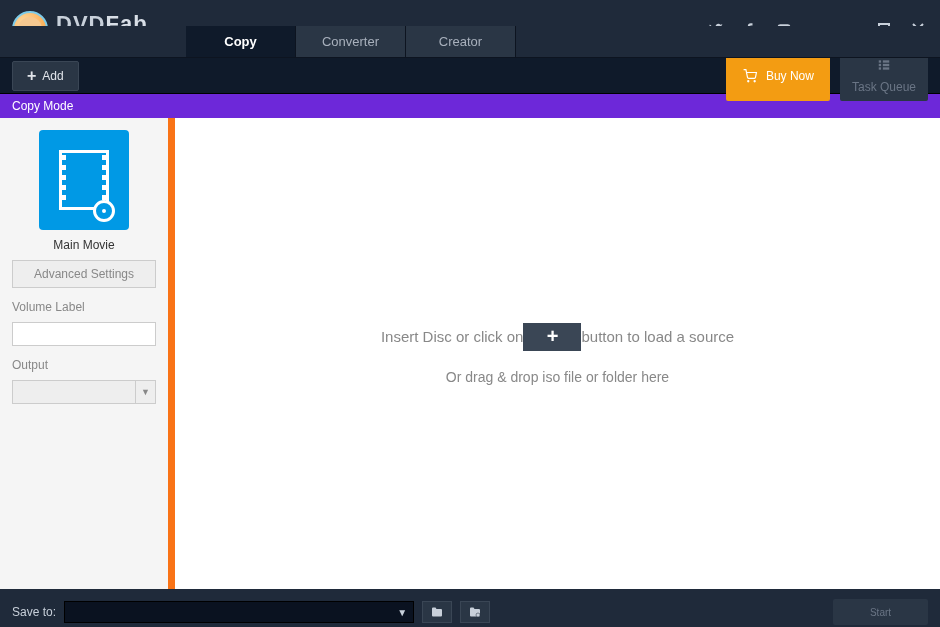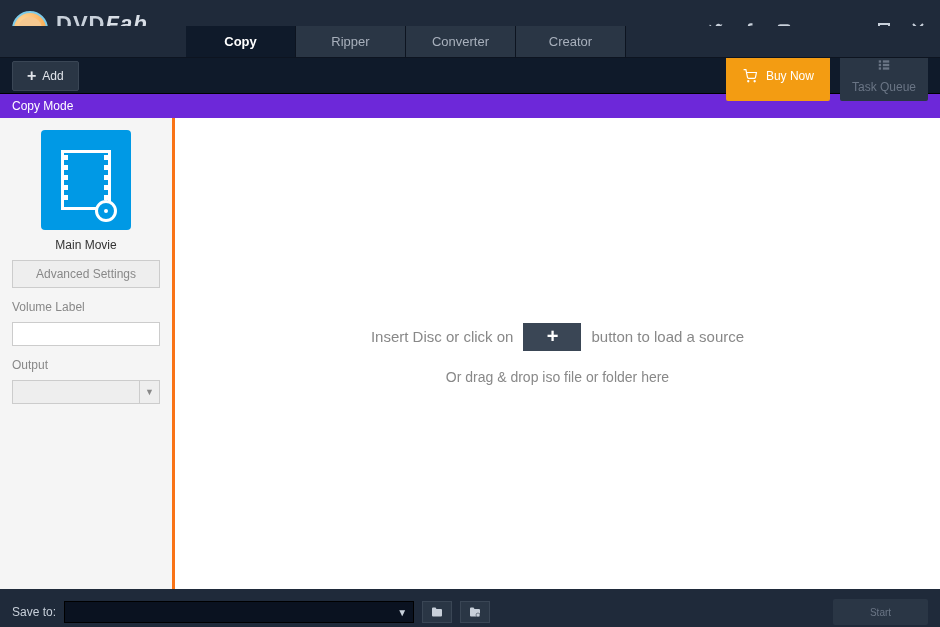--- a/index.html
+++ b/index.html
@@ -4,57 +4,57 @@
 <style>
 * { margin: 0; padding: 0; box-sizing: border-box; font-family: Arial, sans-serif; }
 body { width: 940px; height: 627px; background: #fff; overflow: hidden; }
 
 .titlebar { height: 58px; background: #1f2a3a; display: flex; align-items: center; padding: 0 12px; }
 .logo-area { display: flex; align-items: center; gap: 8px; }
 .logo-circle { width: 36px; height: 36px; border-radius: 50%; background: radial-gradient(circle at 30% 30%, #ffd89b, #f89c3a); border: 2px solid #7ecbe8; position: relative; overflow: hidden; }
 .logo-face { position: absolute; inset: 4px; background: #f5c890; border-radius: 50%; }
 .logo-text { display: flex; flex-direction: column; }
 .brand { font-size: 22px; font-weight: bold; color: #c8d0da; letter-spacing: 1px; }
-.brand .fab { font-style: italic; color: #d8dee6; }
+.brand .fab { color: #d8dee6; }
 .version { font-size: 10px; color: #5a9bd4; }
 .title-icons { margin-left: auto; display: flex; gap: 18px; align-items: center; color: #c8d0da; }
 .title-icons span { cursor: pointer; font-size: 14px; width: 16px; text-align: center; }
 
 .tabbar { height: 32px; background: #1f2a3a; display: flex; padding-left: 186px; border-bottom: 1px solid #0d1420; margin-top: -32px; position: relative; }
 .tab { width: 110px; display: flex; align-items: center; justify-content: center; color: #a8b0bc; font-size: 13px; cursor: pointer; border-right: 1px solid #0d1420; background: #2a3645; }
 .tab.active { background: #0f1a2a; color: #fff; font-weight: bold; }
 
 .toolbar { height: 36px; background: #0f1a2a; display: flex; align-items: center; padding: 0 12px; border-bottom: 1px solid #000; }
 .add-btn { display: flex; align-items: center; gap: 6px; background: #2a3645; color: #e0e4ea; padding: 6px 14px; border: 1px solid #3a4655; border-radius: 2px; font-size: 12px; cursor: pointer; }
 .add-plus { font-size: 16px; font-weight: bold; line-height: 1; }
 .toolbar-right { margin-left: auto; display: flex; gap: 10px; }
 .buy-btn { display: flex; align-items: center; gap: 8px; background: #f39c12; color: #fff; padding: 7px 16px; font-size: 12px; cursor: pointer; border-radius: 2px; }
 .queue-btn { display: flex; align-items: center; gap: 8px; background: #2a3645; color: #6a7585; padding: 7px 12px; font-size: 12px; border-radius: 2px; flex-direction: column; }
 
 .mode-bar { height: 24px; background: #6d28d9; color: #fff; font-size: 12px; display: flex; align-items: center; padding: 0 12px; }
 
 .content { display: flex; height: calc(627px - 58px - 36px - 24px - 38px); }
-.sidebar { width: 175px; background: #f5f5f5; border-right: 3px solid #f97316; padding: 12px; display: flex; flex-direction: column; align-items: center; gap: 8px; }
+.sidebar { width: 175px; background: #f5f5f5; border-right: 7px solid #f97316; padding: 12px; display: flex; flex-direction: column; align-items: center; gap: 8px; }
 .mode-icon { width: 90px; height: 100px; background: #0099e5; border-radius: 4px; display: flex; align-items: center; justify-content: center; position: relative; }
 .film-strip { width: 50px; height: 60px; border: 3px solid #fff; position: relative; }
 .film-strip::before, .film-strip::after { content: ''; position: absolute; width: 6px; top: 2px; bottom: 2px; background: repeating-linear-gradient(to bottom, #fff 0 5px, transparent 5px 10px); }
 .film-strip::before { left: -2px; }
 .film-strip::after { right: -2px; }
 .disc-badge { position: absolute; bottom: 8px; right: 14px; width: 22px; height: 22px; border: 3px solid #fff; border-radius: 50%; background: #0099e5; }
 .disc-badge::after { content: ''; position: absolute; inset: 6px; border: 2px solid #fff; border-radius: 50%; }
 .mode-label { font-size: 12px; color: #333; }
 .adv-btn { width: 100%; padding: 6px; background: #eee; border: 1px solid #ccc; color: #888; font-size: 12px; cursor: pointer; }
 .field-label { align-self: flex-start; font-size: 12px; color: #888; margin-top: 4px; }
 .text-input { width: 100%; height: 24px; border: 1px solid #ccc; background: #fff; padding: 0 4px; font-size: 12px; }
 .select-wrap { width: 100%; display: flex; }
 .select-main { flex: 1; height: 24px; border: 1px solid #ccc; background: #eee; }
 .select-arrow { width: 20px; height: 24px; border: 1px solid #ccc; border-left: none; background: #eee; display: flex; align-items: center; justify-content: center; color: #888; font-size: 9px; cursor: pointer; }
 
 .main-area { flex: 1; background: #fff; display: flex; flex-direction: column; align-items: center; justify-content: center; gap: 18px; }
-.hint-line { display: flex; align-items: center; gap: 10px; color: #888; font-size: 15px; justify-content: center; }
+.hint-line { display: flex; align-items: center; color: #888; font-size: 15px; justify-content: center; }
 .inline-plus { width: 58px; height: 28px; background: #3a4655; display: flex; align-items: center; justify-content: center; color: #fff; font-size: 20px; font-weight: bold; cursor: pointer; }
 .hint-line2 { color: #888; font-size: 14px; }
 
 .footer { height: 46px; background: #1f2a3a; display: flex; align-items: center; padding: 0 12px; gap: 8px; }
 .save-label { color: #c8d0da; font-size: 12px; }
 .save-select { width: 350px; height: 22px; background: #0a1220; border: 1px solid #000; display: flex; align-items: center; justify-content: flex-end; padding: 0 6px; color: #c8d0da; font-size: 10px; cursor: pointer; }
 .footer-icon { width: 30px; height: 22px; background: #2a3645; border: 1px solid #3a4655; display: flex; align-items: center; justify-content: center; color: #c8d0da; font-size: 12px; cursor: pointer; }
 .start-btn { margin-left: auto; width: 95px; height: 26px; background: #2a3645; color: #6a7585; font-size: 10px; display: flex; align-items: center; justify-content: center; border-radius: 2px; }
 
 svg { display: block; }
@@ -103,21 +103,20 @@
     <span>
         <svg width="12" height="12" viewBox="0 0 12 12">
           <path d="M1 1 L11 11 M11 1 L1 11" stroke="#c8d0da" stroke-width="2"></path>
         </svg>
       </span>
   </div>
 </div>
 
 <div class="tabbar">
   <div class="tab active">Copy</div>
-  <div class="tab">Ripper</div>
   <div class="tab">Converter</div>
   <div class="tab">Creator</div>
 </div>
 
 <div class="toolbar">
   <div class="add-btn">
     <span class="add-plus">+</span>
     <span>Add</span>
   </div>
   <div class="toolbar-right">

